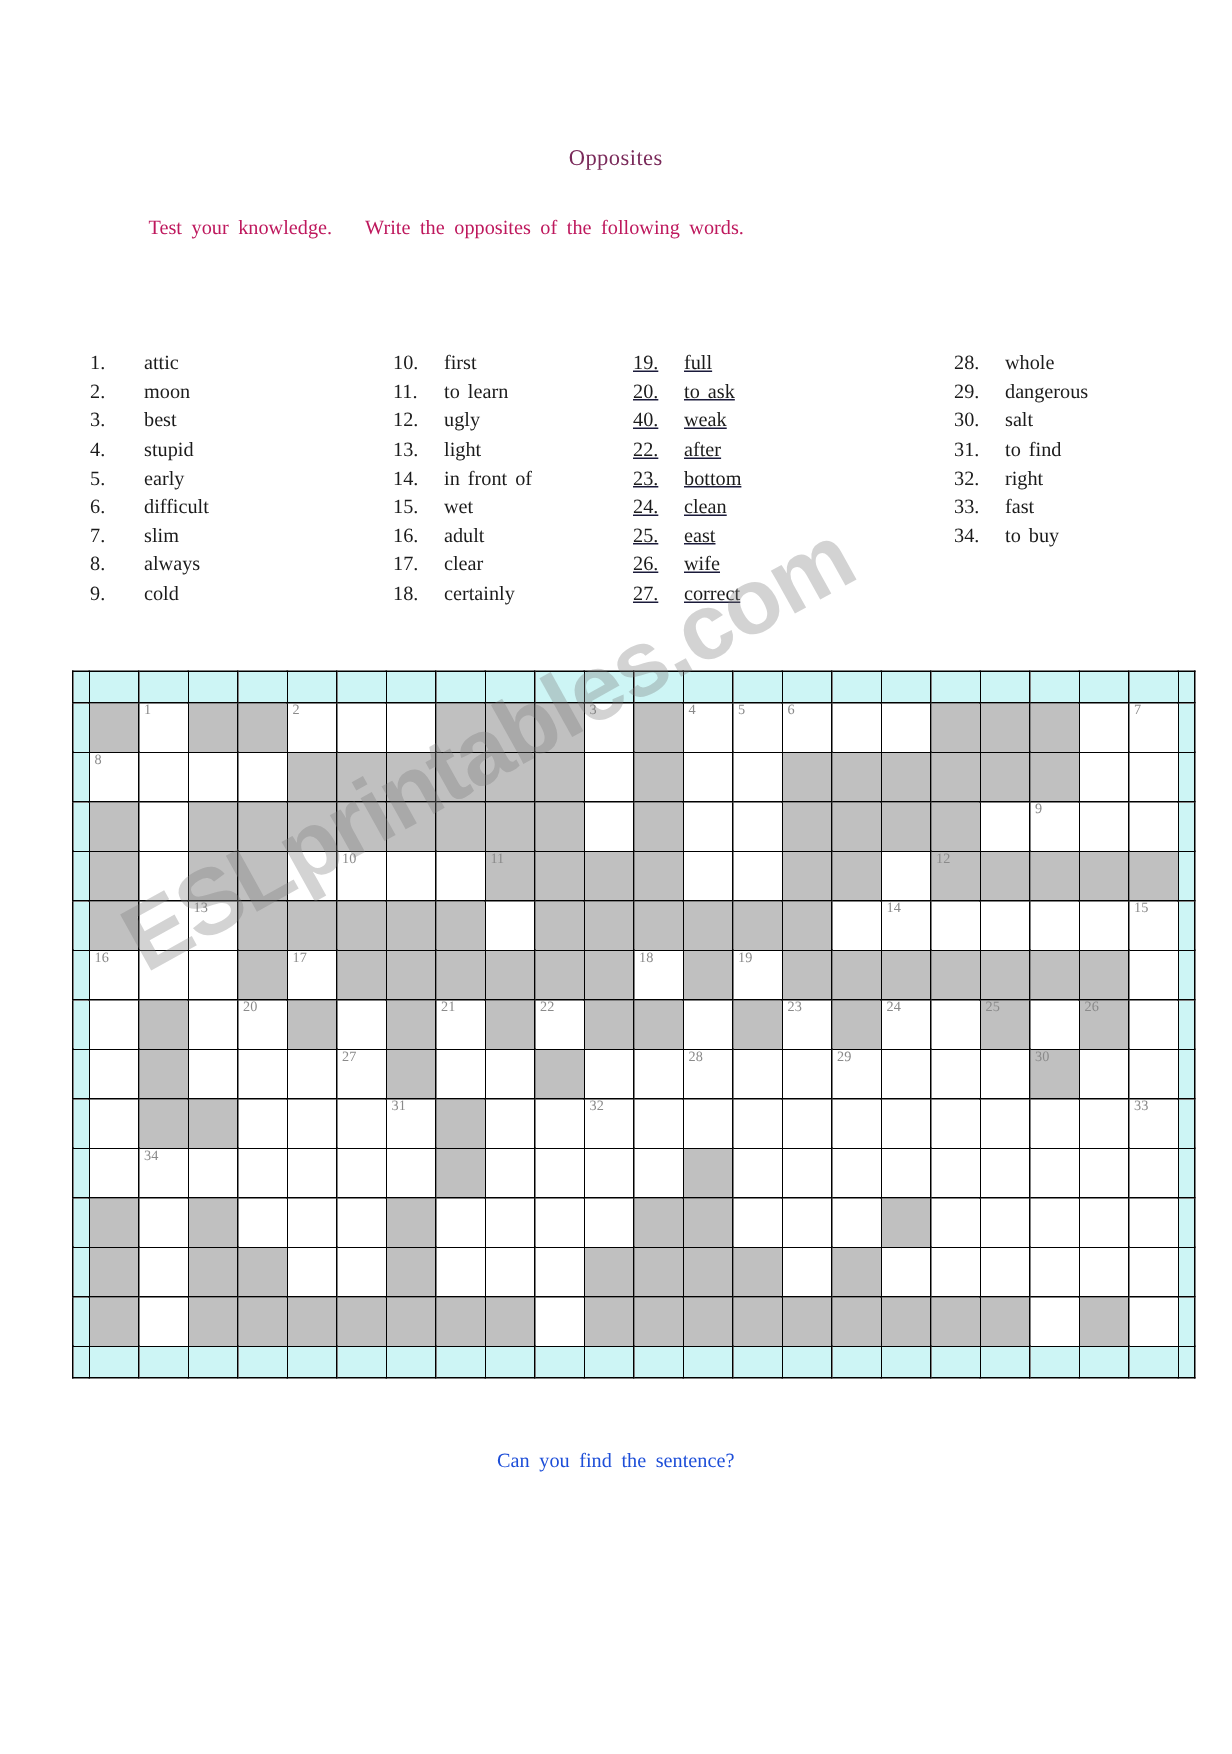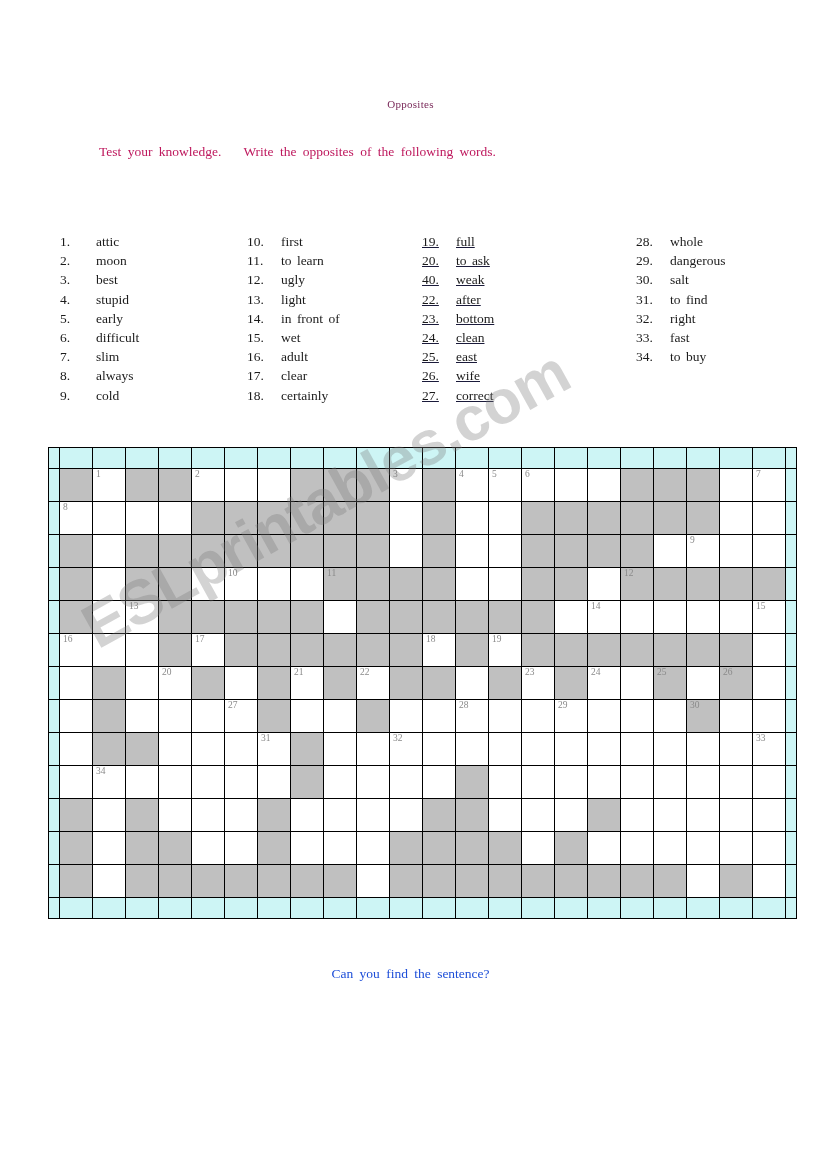--- a/index.html
+++ b/index.html
@@ -17,21 +17,21 @@
     color: #1a1a3a;
   }
 
   
   .title {
     position: absolute;
     top: 98px;
     left: 0;
     width: 821px;
     text-align: center;
-    font-size: 11px;
+    font-size: 15px;
     color: #7a2a5a;
     letter-spacing: 0.3px;
   }
 
   
   .instruction {
     position: absolute;
     top: 144px;
     left: 99px;
     font-size: 13.5px;
@@ -50,21 +50,21 @@
     top: 234px;
     left: 0;
     width: 821px;
     height: 180px;
   }
   .wordcol {
     position: absolute;
     top: 0;
   }
   .wordcol.c0 { left: 60px; }
-  .wordcol.c1 { left: 247px; }
+  .wordcol.c1 { left: 262px; }
   .wordcol.c2 { left: 422px; text-decoration: underline; }
   .wordcol.c3 { left: 636px; }
 
   .wordrow {
     display: flex;
     height: 19.2px;
     align-items: flex-start;
     font-size: 13.5px;
     color: #1b1b1b;
     white-space: nowrap;

